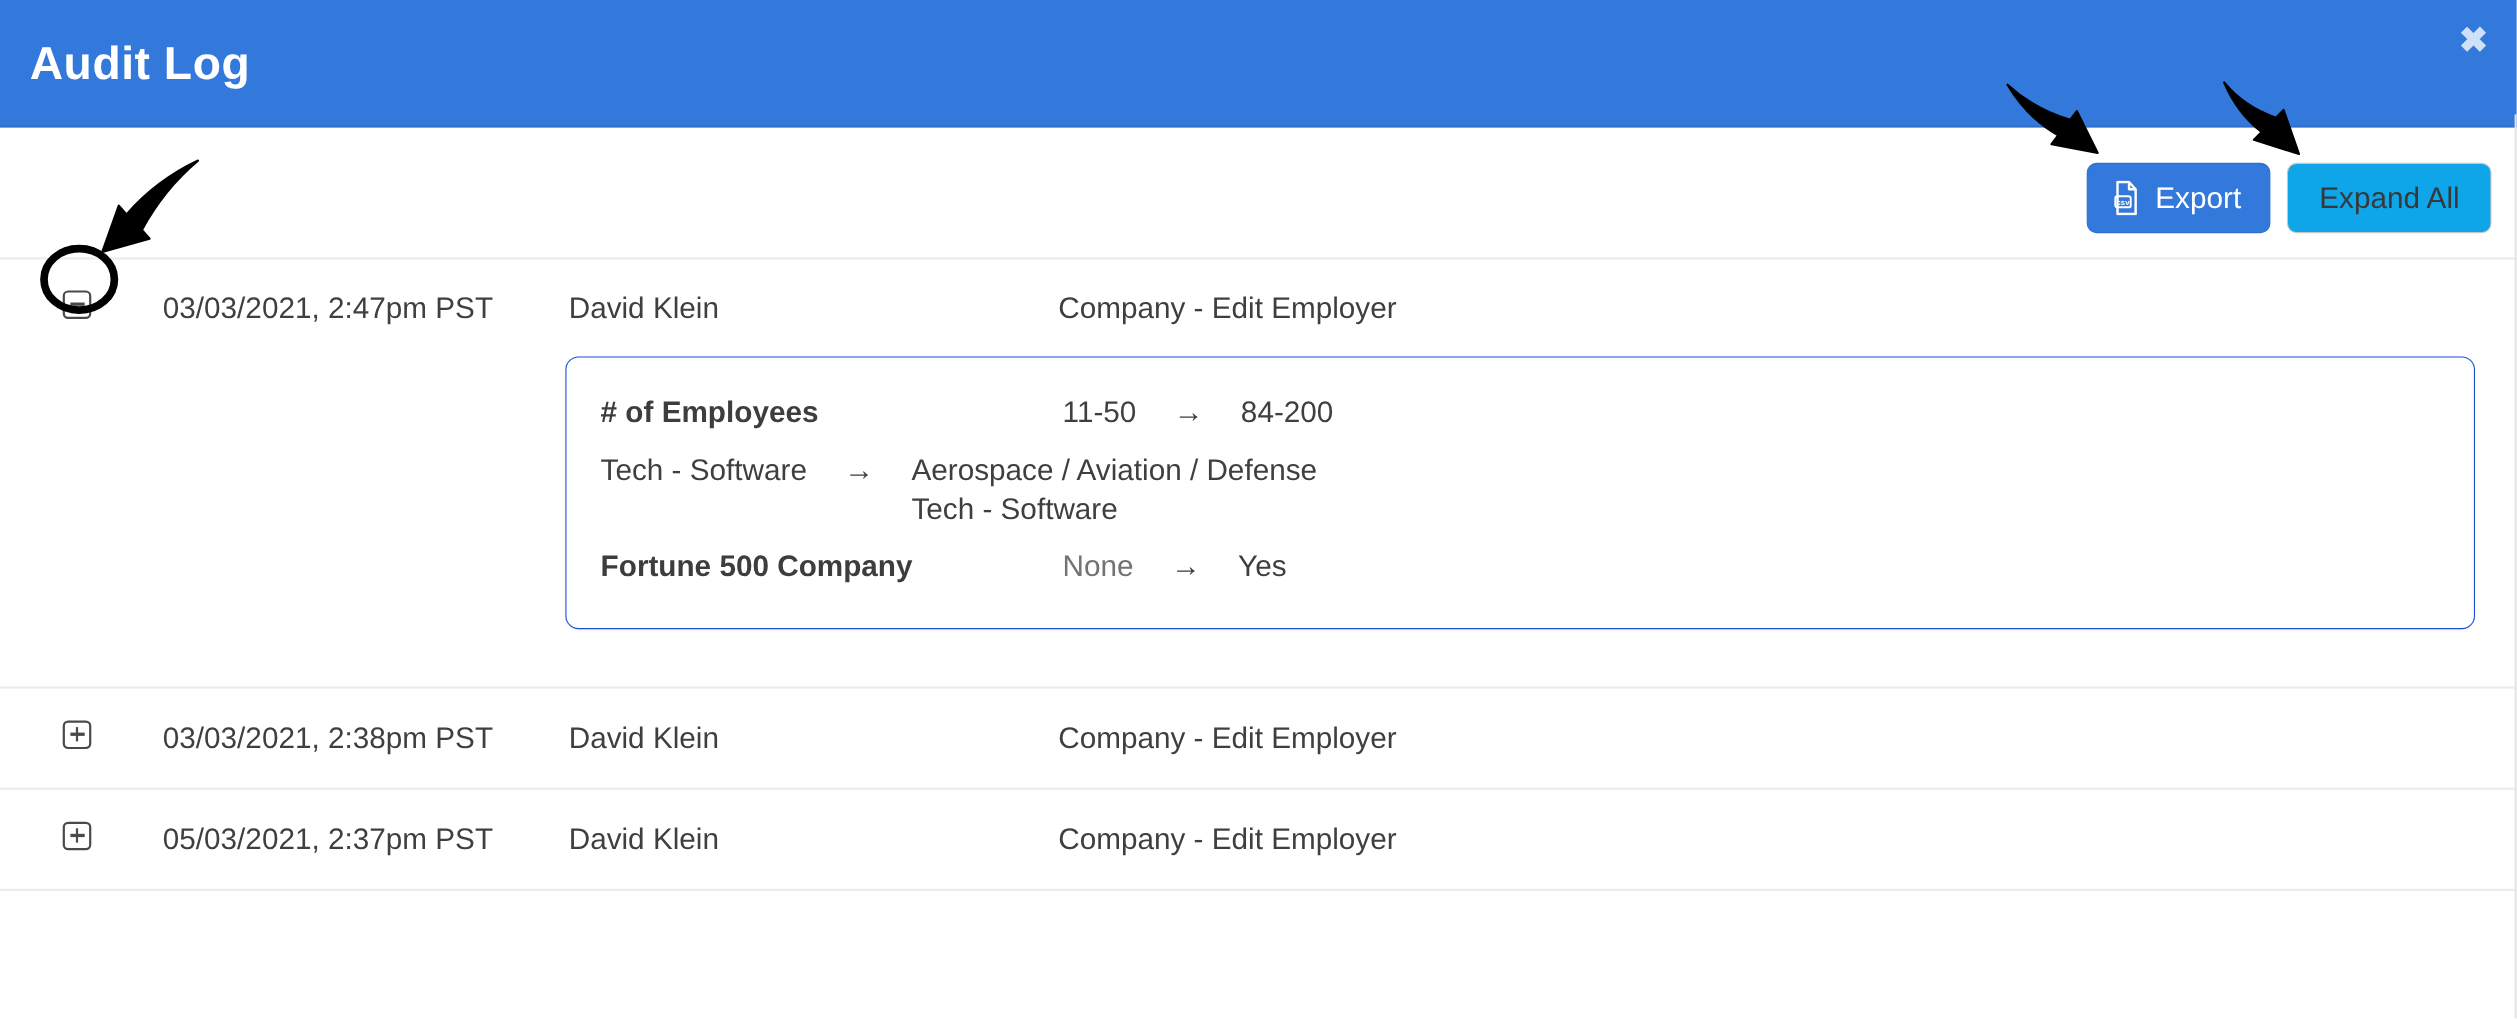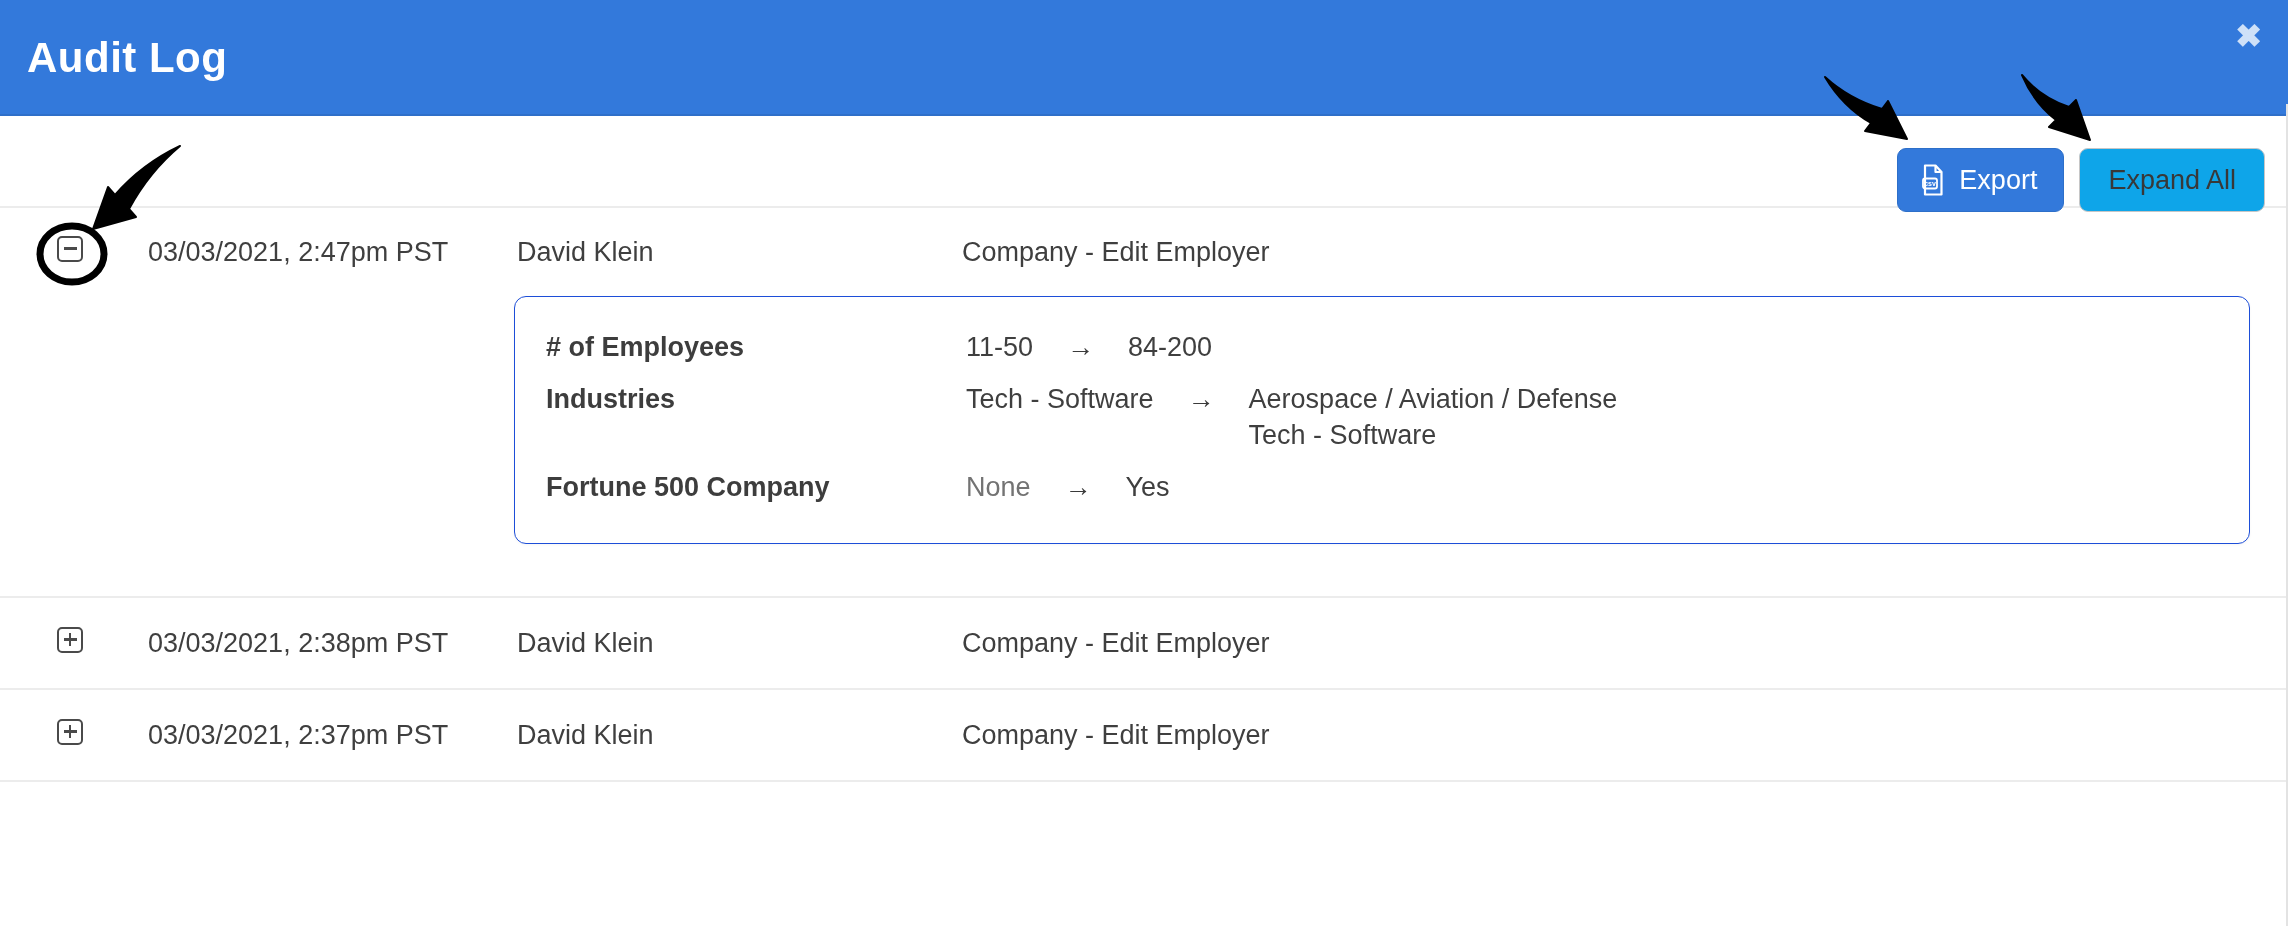--- a/index.html
+++ b/index.html
@@ -37,21 +37,21 @@
     font-weight:bold;
     color:#cfe1f8;
     background:none;
     border:none;
     cursor:pointer;
     line-height:1;
   }
 
   
   .toolbar {
-    height:90px;
+    height:118px;
     display:flex;
     justify-content:flex-end;
     align-items:flex-start;
     padding:32px 23px 0 0;
     gap:15px;
     background:#fff;
   }
   .btn {
     height:64px;
     border-radius:9px;
@@ -199,21 +199,20 @@
       <div class="change-row">
         <div class="change-label"># of Employees</div>
         <div class="change-values">
           <span>11-50</span>
           <span class="value-arrow">→</span>
           <span>84-200</span>
         </div>
       </div>
 
       <div class="change-row">
-        <div class="change-label">Industries</div>
         <div class="change-values">
           <span>Tech - Software</span>
           <span class="value-arrow">→</span>
           <span>
             <span style="display:block">Aerospace / Aviation / Defense</span>
             <span style="display:block">Tech - Software</span>
           </span>
         </div>
       </div>
 
@@ -238,21 +237,21 @@
       <div>David Klein</div>
       <div>Company - Edit Employer</div>
     </div>
   </div>
 
   <div class="audit-row row-collapsed">
     <div class="row-main">
       <div class="toggle-cell">
         <span class="toggle plus"></span>
       </div>
-      <div>03/03/2021, 2:37pm PST</div>
+      <div>05/03/2021, 2:37pm PST</div>
       <div>David Klein</div>
       <div>Company - Edit Employer</div>
     </div>
   </div>
 
 </div>
 
 <div class="right-edge"></div>
 
 <svg class="annotation-layer" viewBox="0 0 2288 926">

